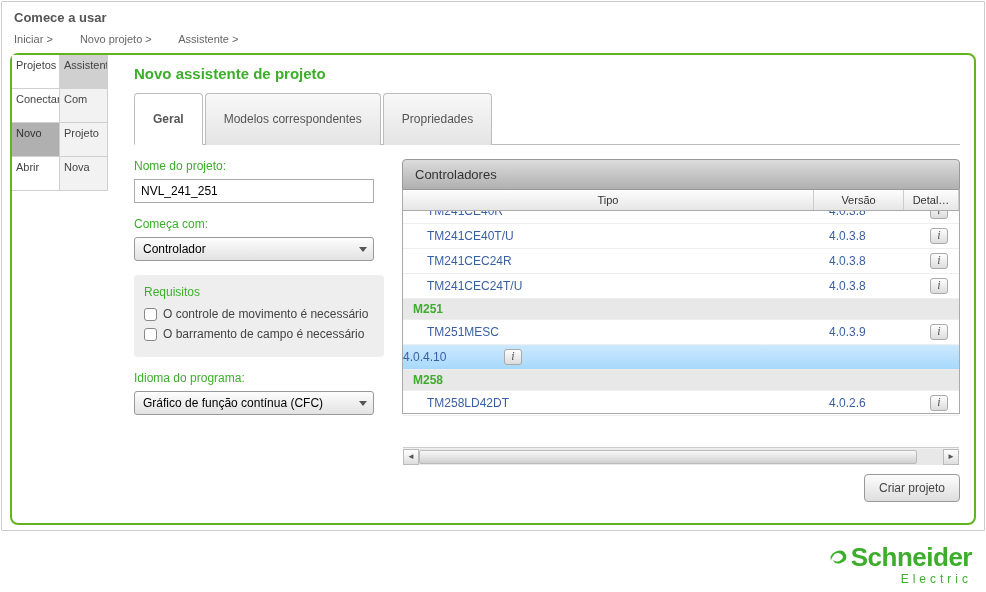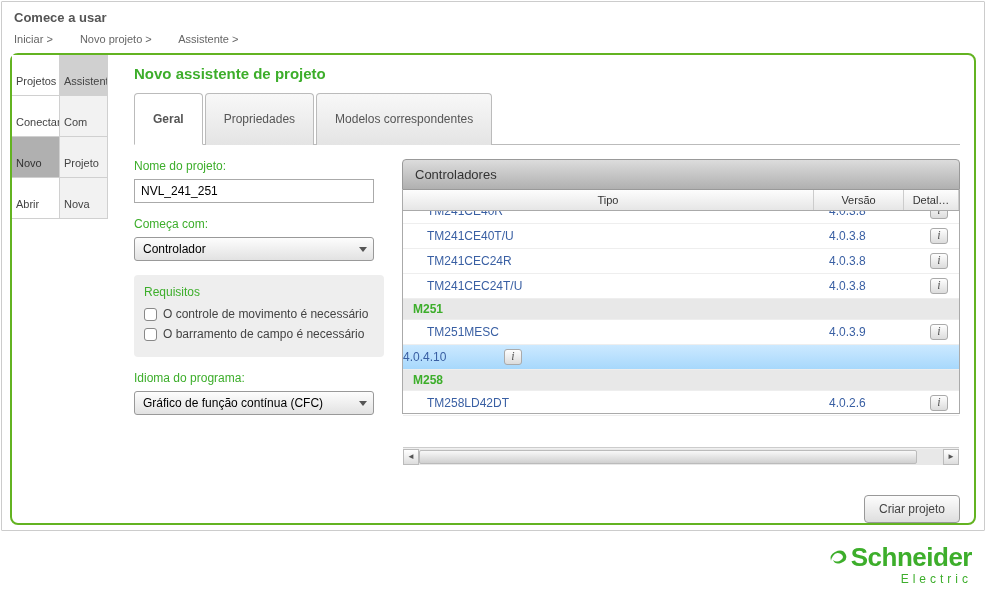--- a/index.html
+++ b/index.html
@@ -9,21 +9,21 @@
   
   .header-bar { padding: 8px 12px 4px; }
   .header-title { font-size: 13px; color: #555; font-weight: bold; }
   .breadcrumb { padding: 4px 12px 8px; font-size: 11px; color: #666; }
   .breadcrumb span { margin-right: 24px; cursor: pointer; }
   
   .green-frame { border: 2px solid #63b321; border-radius: 8px; margin: 0 8px 8px 8px; height: 472px; background: #fff; position: relative; display: flex; }
   
   .left-tabs { display: flex; width: 108px; }
   .tab-col { display: flex; flex-direction: column; }
-  .tab-col .vtab { width: 48px; height: 34px; border: 1px solid #d0d0d0; border-left: none; border-top: none; background: #fff; font-size: 11px; color: #444; padding: 20px 4px; overflow: hidden; white-space: nowrap; cursor: pointer; }
+  .tab-col .vtab { width: 48px; height: 34px; border: 1px solid #d0d0d0; border-left: none; border-top: none; background: #fff; font-size: 11px; color: #444; padding: 4px 4px; overflow: hidden; white-space: nowrap; cursor: pointer; }
   .tab-col .vtab:first-child { border-top: none; }
   .tab-col .vtab.active { background: #b0b0b0; color: #333; }
   .tab-col .vtab.sub-active { background: #d8d8d8; }
   .tab-col.col2 .vtab { width: 48px; background: #f2f2f2; border-left: none; }
   .tab-col.col2 .vtab.sub-active { background: #d0d0d0; }
   
   .main-area { flex: 1; padding: 10px 14px; position: relative; }
   .wizard-title { color: #3dae2b; font-size: 15px; font-weight: bold; margin-bottom: 10px; }
   
   .htabs { display: flex; border-bottom: 1px solid #bbb; }
@@ -59,21 +59,21 @@
   .grid-row .rc-type { flex: 1; padding-left: 24px; color: #395fa3; font-size: 12px; }
   .grid-row .rc-ver { width: 90px; color: #395fa3; font-size: 12px; }
   .grid-row .rc-det { width: 40px; display: flex; justify-content: center; }
   .info-icon { width: 18px; height: 16px; background: linear-gradient(#fefefe,#dcdcdc); border: 1px solid #aaa; border-radius: 3px; font-style: italic; font-family: Georgia, serif; font-size: 12px; color: #555; text-align: center; line-height: 13px; cursor: pointer; }
   
   .hscroll { height: 18px; border-top: 1px solid #ccc; background: #f0f0f0; display: flex; align-items: center; }
   .hscroll .arrow { width: 16px; height: 16px; border: 1px solid #bbb; background: linear-gradient(#fff,#ddd); display: flex; align-items: center; justify-content: center; font-size: 8px; color: #555; cursor: pointer; }
   .hscroll .track { flex: 1; height: 16px; background: #e8e8e8; position: relative; }
   .hscroll .thumb { position: absolute; left: 0; width: 95%; height: 14px; top: 1px; background: linear-gradient(#f8f8f8,#d0d0d0); border: 1px solid #bbb; border-radius: 2px; }
   
-  .create-btn { position: absolute; right: 14px; bottom: 0; padding: 6px 14px; background: linear-gradient(#fdfdfd,#dedede); border: 1px solid #999; border-radius: 4px; font-size: 12px; color: #444; cursor: pointer; }
+  .create-btn { position: absolute; right: 14px; bottom: 21px; padding: 6px 14px; background: linear-gradient(#fdfdfd,#dedede); border: 1px solid #999; border-radius: 4px; font-size: 12px; color: #444; cursor: pointer; }
   
   .logo { position: absolute; right: 14px; bottom: 6px; }
   .logo-text { font-family: Arial, sans-serif; font-size: 26px; font-weight: bold; color: #3dae2b; letter-spacing: -0.5px; }
   .logo-sub { font-size: 12px; color: #3dae2b; letter-spacing: 4px; text-align: right; margin-top: -4px; }
   .logo-swirl { display:inline-block; vertical-align: -3px; margin-right: 2px; }
 </style>
 </head>
 <body>
 
 <div class="outer">
@@ -100,22 +100,22 @@
         <div class="vtab">Projeto</div>
         <div class="vtab">Nova</div>
       </div>
     </div>
 
     <div class="main-area">
       <div class="wizard-title">Novo assistente de projeto</div>
 
       <div class="htabs">
         <div class="htab active">Geral</div>
+        <div class="htab">Modelos correspondentes</div>
         <div class="htab">Propriedades</div>
-        <div class="htab">Modelos correspondentes</div>
       </div>
 
       <div class="tab-content">
         <div class="form-col">
           <label class="green-label">Nome do projeto:</label>
           <input class="text-input" value="NVL_241_251" style="">
           
           <label class="green-label">Começa com:</label>
           <div class="select"><span>Controlador</span></div>
           

